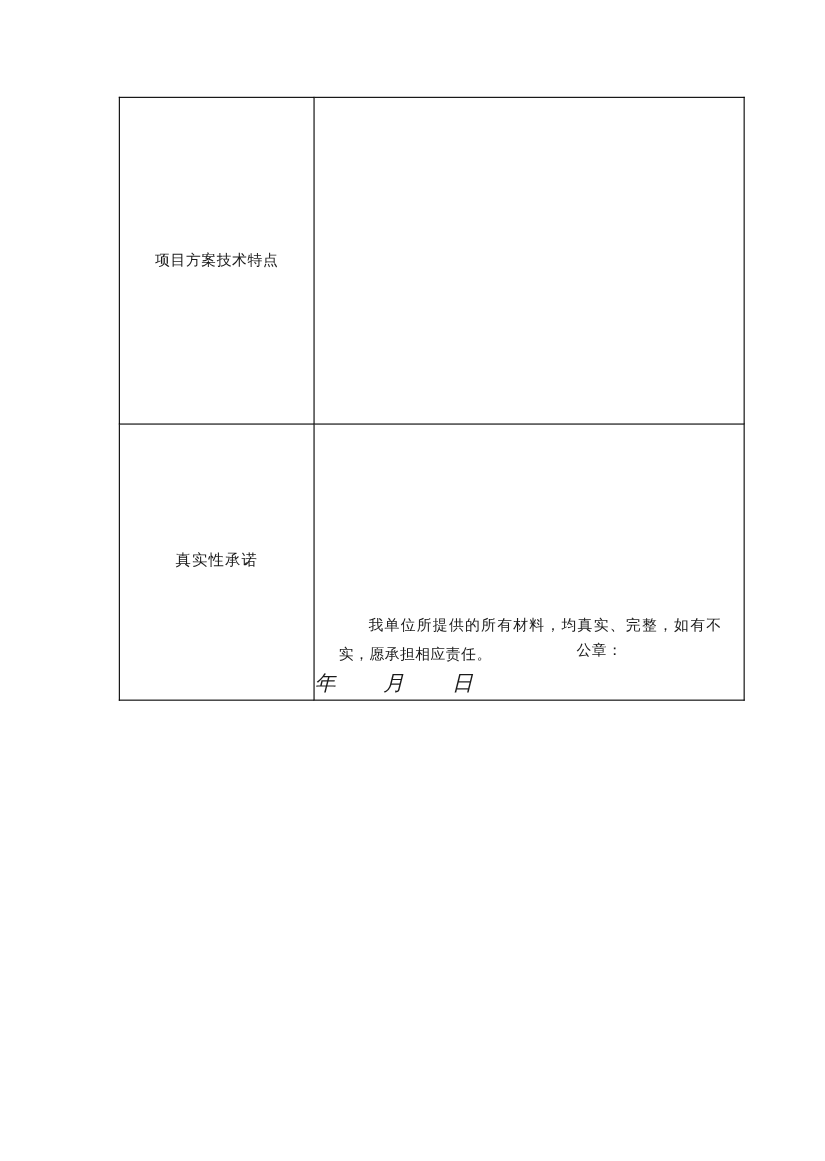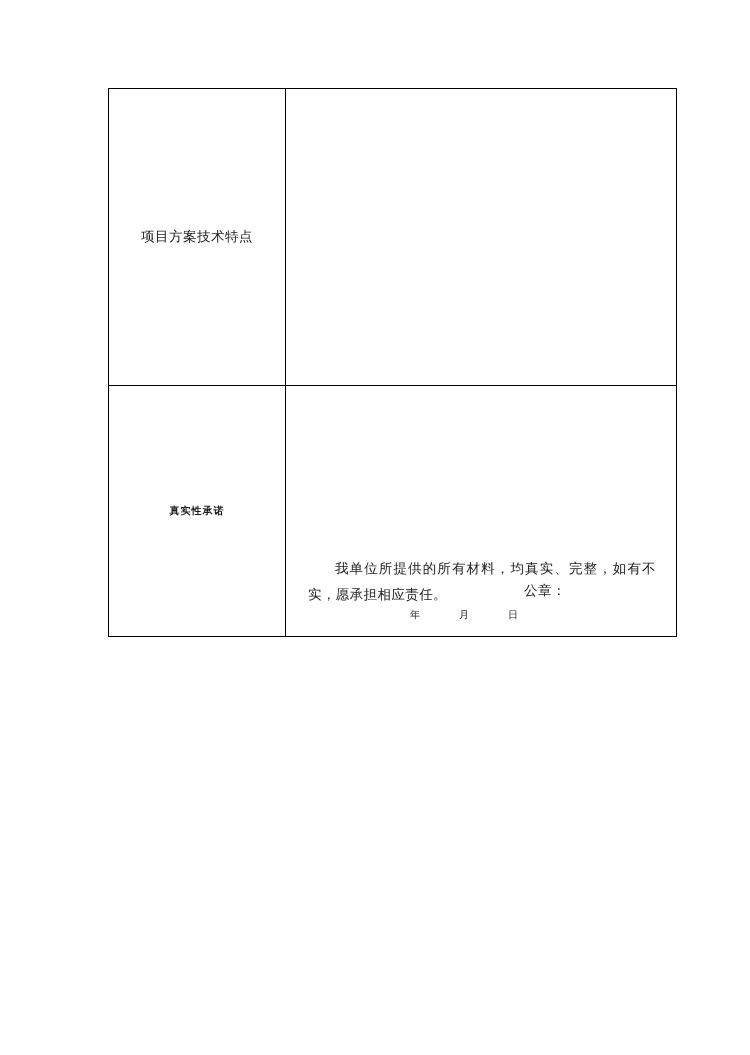--- a/index.html
+++ b/index.html
@@ -45,22 +45,22 @@
 
   .label-cell {
     text-align: center;
     font-size: 13.5px;
     line-height: 1.75;
     color: #1a1a1a;
     padding: 0 10px;
     letter-spacing: 0.5px;
   }
   .label-cell.bold {
-    font-weight: bold;
-    font-size: 10px;
+    font-weight: normal;
+    font-size: 14px;
     letter-spacing: 1px;
   }
   .content-cell {
     vertical-align: top;
     position: relative;
   }
   .promise-inner {
     position: relative;
     height: 250px;
     box-sizing: border-box;
@@ -86,24 +86,25 @@
     font-size: 13.5px;
     letter-spacing: 0.5px;
     color: #1a1a1a;
     padding-right: 90px;
   }
   .date-line {
     position: absolute;
     left: 0;
     right: 20px;
     top: 222px;
-    text-align: center;
-    font-size: 10px;
+    text-align: left;
+    font-size: 19px;
     color: #1a1a1a;
     padding-right: 14px;
+    font-style: italic;
   }
   .date-line span { display: inline-block; }
   .date-gap-a { width: 34px; }
   .date-gap-b { width: 34px; }
   .blank-area {
     width: 100%;
     height: 100%;
   }
 </style>
 </head>

